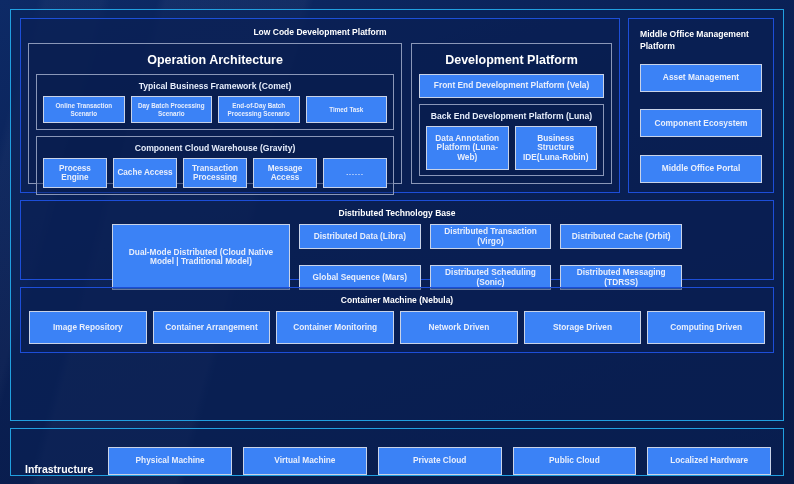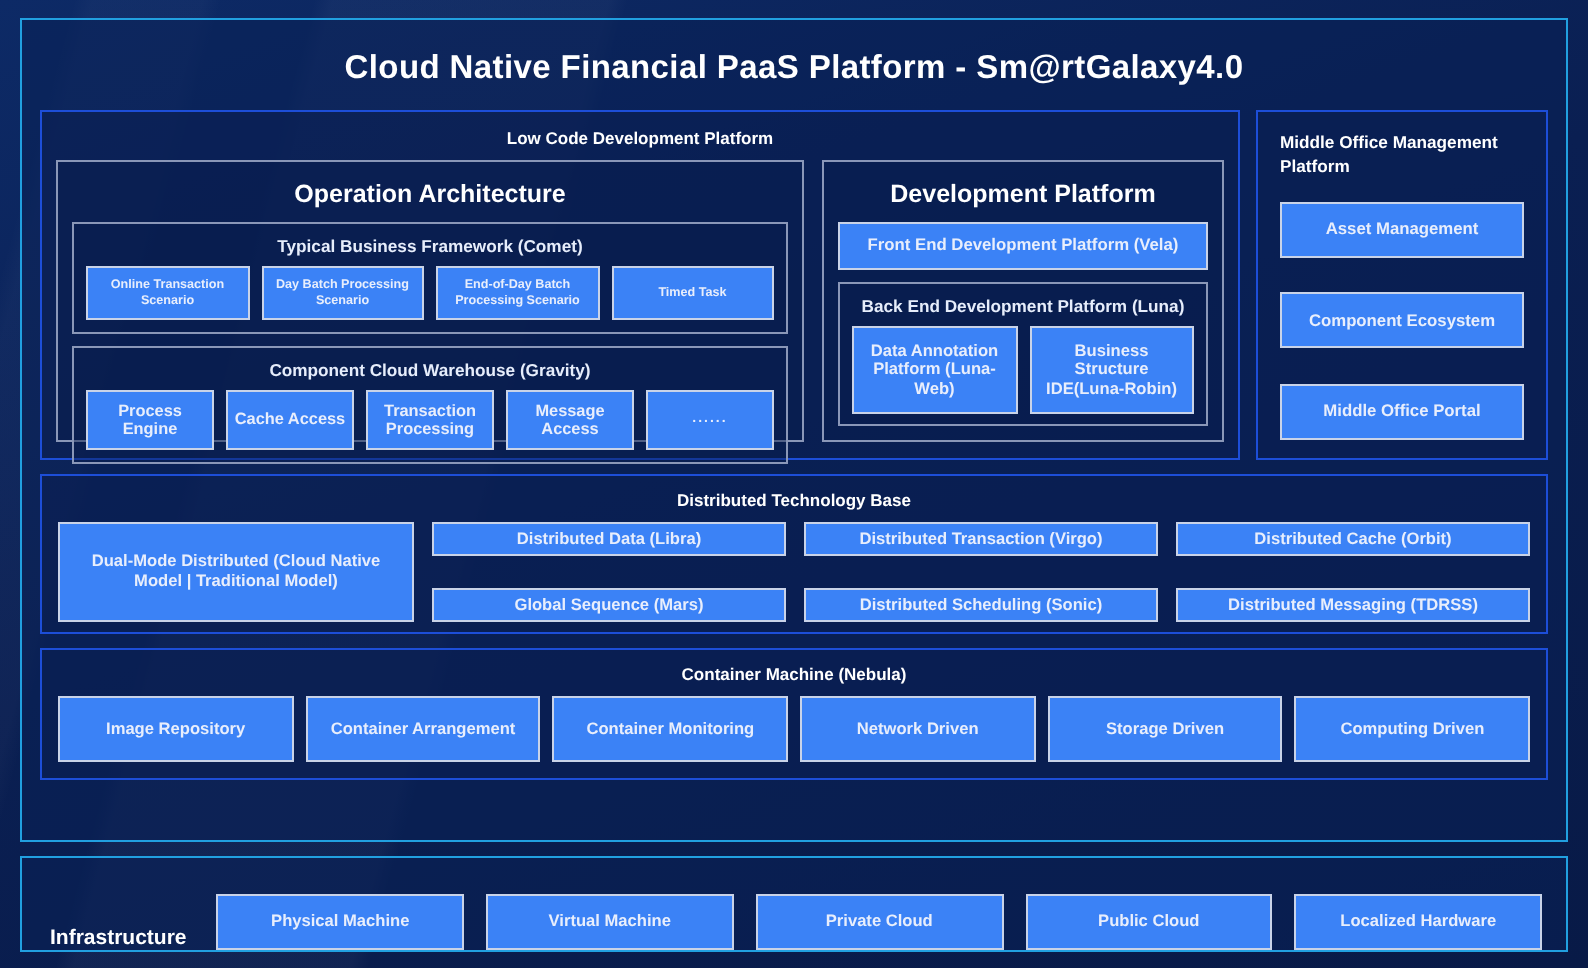--- a/index.html
+++ b/index.html
@@ -195,20 +195,21 @@
     gap: 9px;
   }
   #midoffice-list > .leaf { height: 28px; font-size: 8.4px; font-weight: bold; }
 
   
   #dtb {
     height: 80px;
     padding: 4px 8px 5px 8px;
     display: flex;
     flex-direction: column;
+    align-items: center;
   }
   #dtb-cols {
     flex: 1 1 auto;
     display: flex;
     gap: 9px;
   }
   #dtb-wide { flex: 0 0 178px; font-size: 8.3px; font-weight: bold; }
   .dtb-stack {
     flex: 1 1 0;
     display: flex;
@@ -251,21 +252,20 @@
 </style>
 </head>
 <body>
 
 <div id="bg-decor"></div>
 
 <div id="root">
 
   <div id="hero" class="outer-frame">
 
-    <div id="hero-title">Cloud Native Financial PaaS Platform - Sm@rtGalaxy4.0</div>
 
     <div id="hero-body">
 
       <div id="top-band">
 
         <div id="lowcode" class="cyan-box">
           <div class="band-title">Low Code Development Platform</div>
 
           <div id="lowcode-cols">
 

